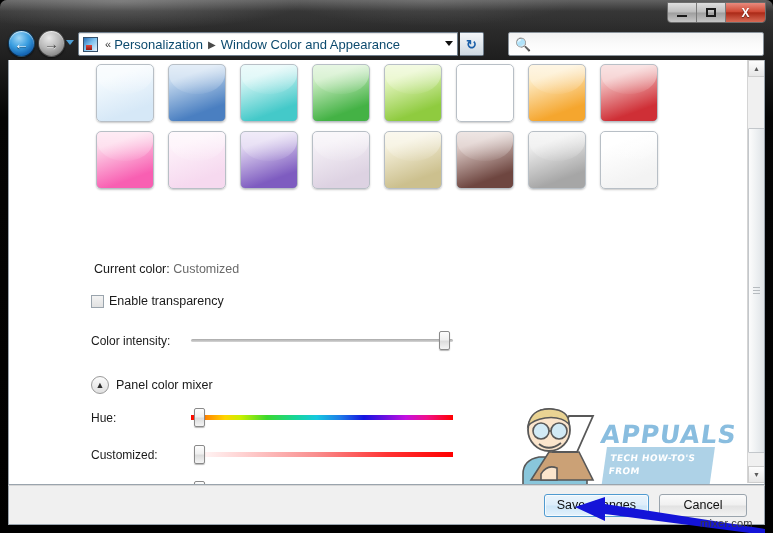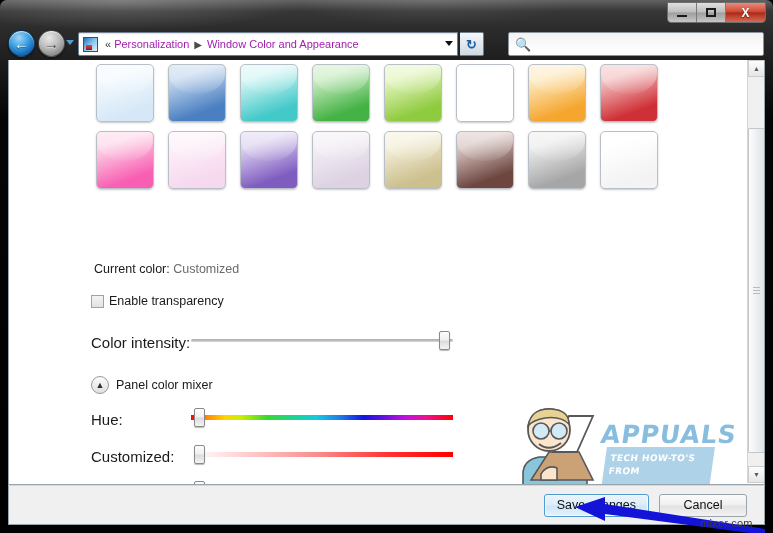--- a/index.html
+++ b/index.html
@@ -92,21 +92,21 @@
   #addr-icon {
     width:15px; height:15px; margin-right:4px; flex:none;
     background: linear-gradient(135deg,#2b6fb5 0%,#7bc0ee 45%,#e8f3fb 100%);
     border:1px solid #35506b; position:relative;
   }
   #addr-icon:after{
     content:''; position:absolute; left:2px; bottom:1px; width:6px; height:5px;
     background: linear-gradient(180deg,#e0453c,#8e1a15);
   }
   .crumb-chev { color:#3a3a3a; font-size:11px; margin:0 3px; }
-  .crumb { color:#a21caf; font-size:11px; white-space:nowrap; cursor:pointer; }
+  .crumb { color:#0c4a6e; font-size:13px; white-space:nowrap; cursor:pointer; }
   .crumb-sep { color:#4a4a4a; font-size:10px; margin:0 5px; }
   #addr-drop {
     position:absolute; right:4px; top:8px; width:0;height:0;
     border-left:4.5px solid transparent;border-right:4.5px solid transparent;border-top:5px solid #111;
     cursor:pointer;
   }
 
   #btn-refresh {
     position:absolute; left:460px; top:2px; width:24px; height:24px;
     background: linear-gradient(180deg,#f4f7fa,#cfd9e2);
@@ -148,21 +148,21 @@
     position:relative; overflow:hidden; cursor:pointer;
   }
   .swatch:after{
     content:''; position:absolute; left:0; top:0; right:0; height:52%;
     background: linear-gradient(180deg, rgba(255,255,255,.55), rgba(255,255,255,.05));
     border-radius:5px 5px 60% 60% / 5px 5px 24px 24px;
     pointer-events:none;
   }
 
   
-  .row-label { position:absolute; color:#1a1a1a; font-size:15px; }
+  .row-label { position:absolute; color:#1a1a1a; font-size:12px; }
   #current-color-row { position:absolute; left:85px; top:202px; font-size:12.5px; color:#1a1a1a; }
   #current-color-val { color:#6a6a6a; }
 
   #transparency-row { position:absolute; left:82px; top:234px; display:flex; align-items:center; cursor:pointer; }
   #transparency-check {
     width:13px; height:13px; margin-right:5px; flex:none;
     background: linear-gradient(180deg,#f3f3f3,#e2e2e2);
     border:1px solid #9aa4ad;
   }
   #transparency-label { font-size:12.5px; color:#1a1a1a; }

